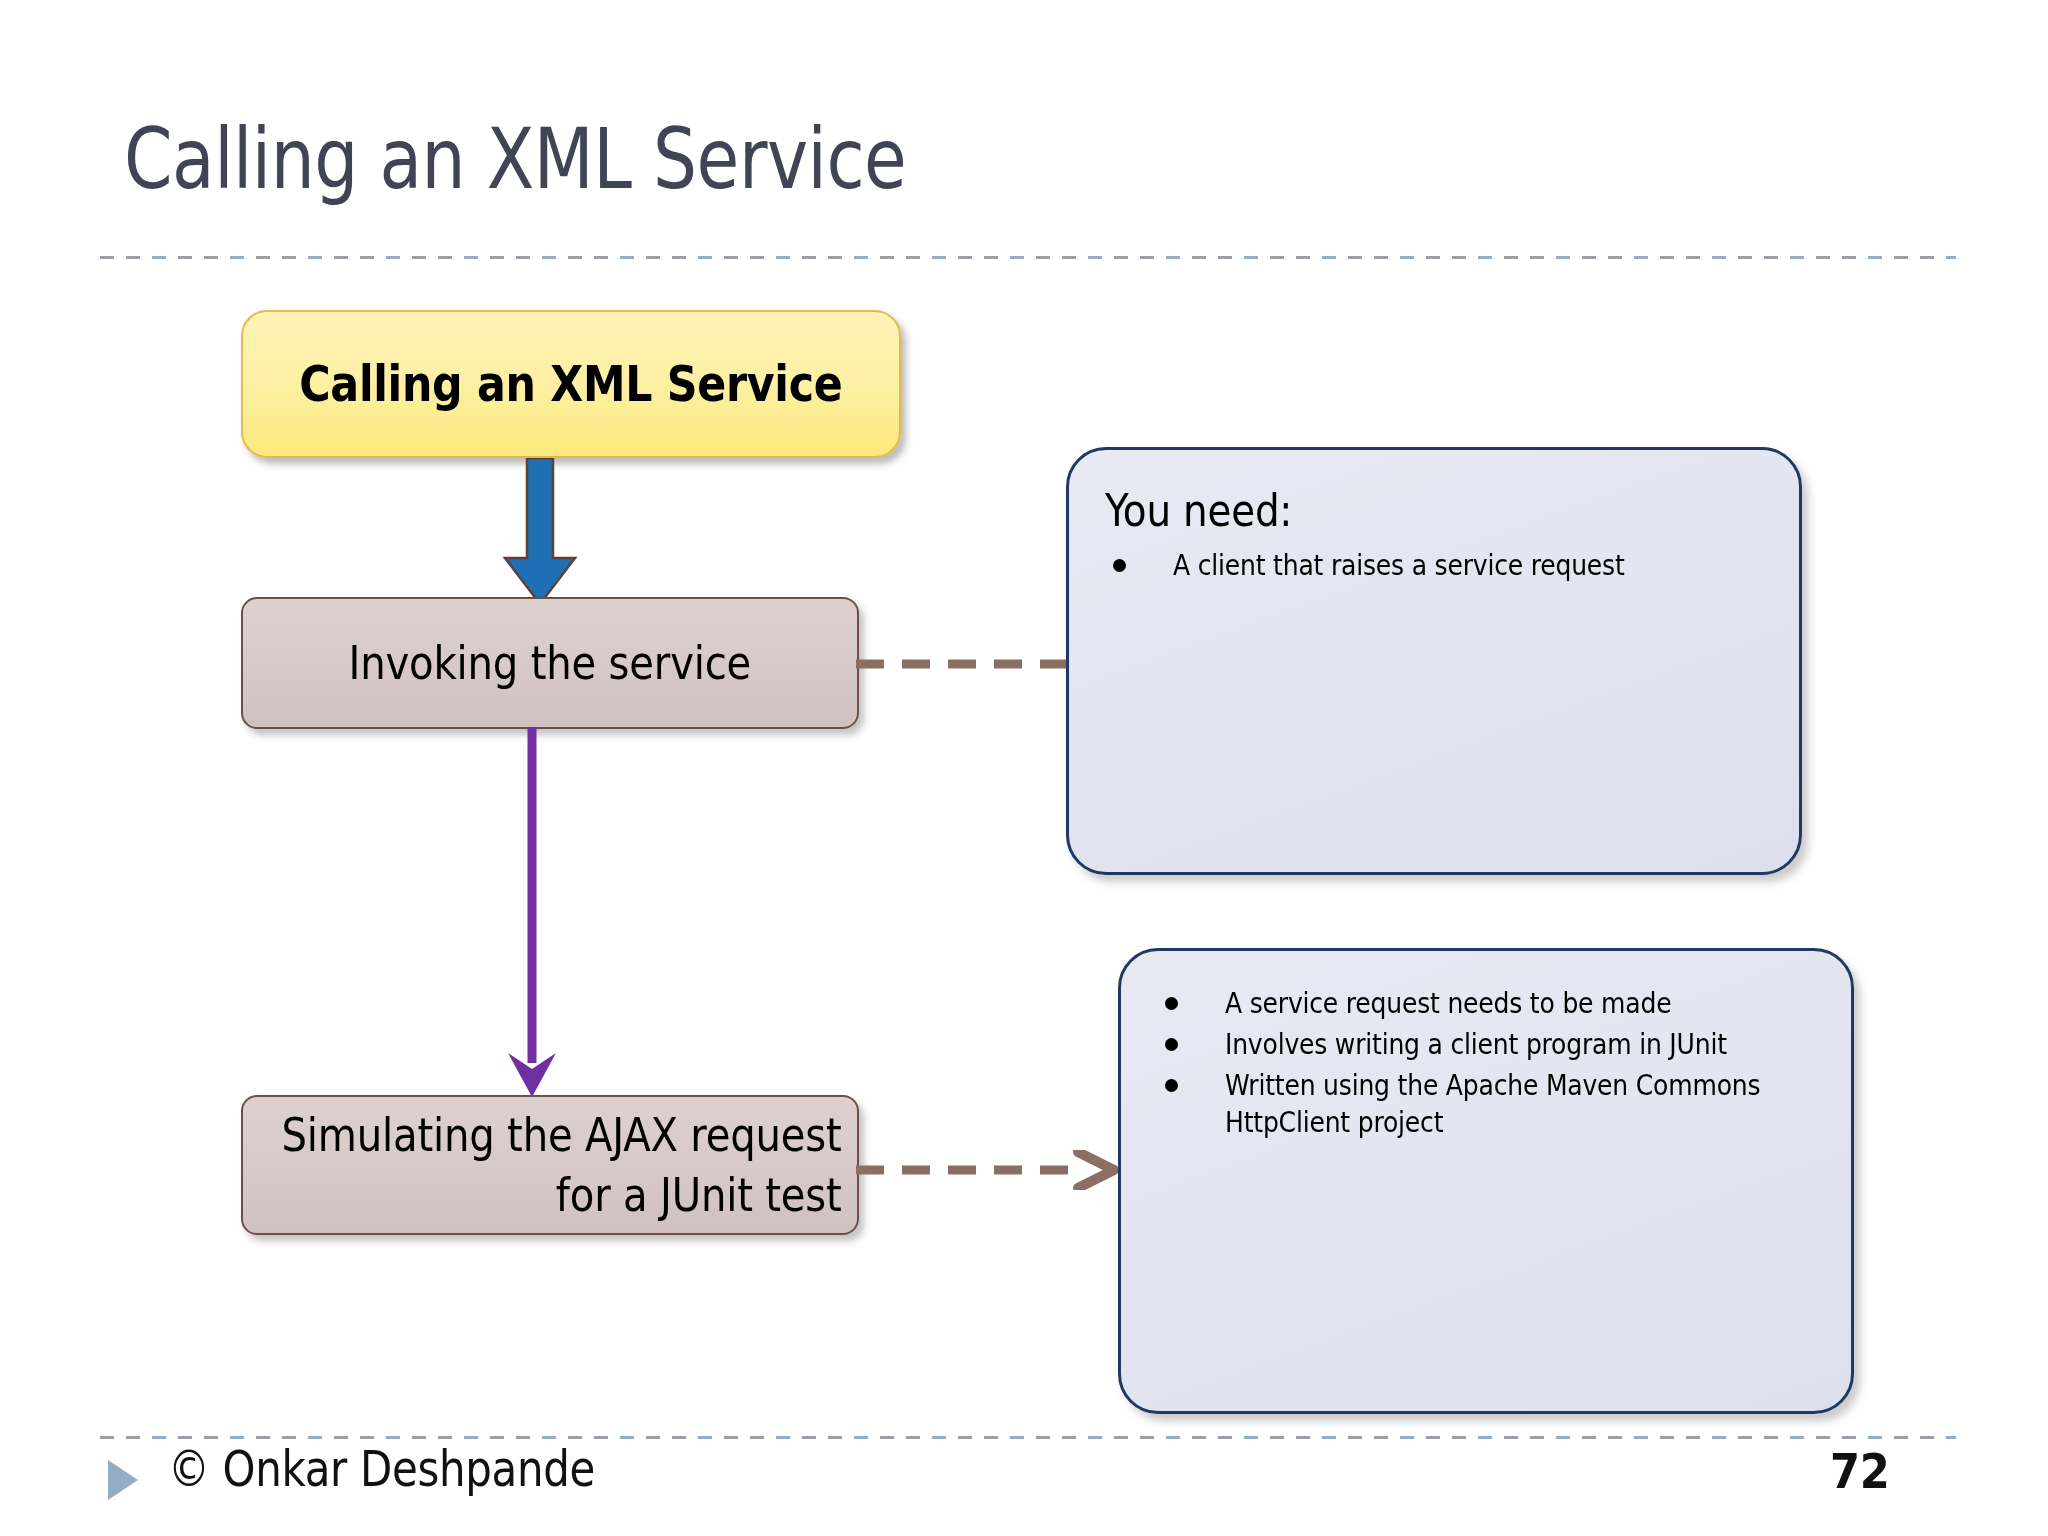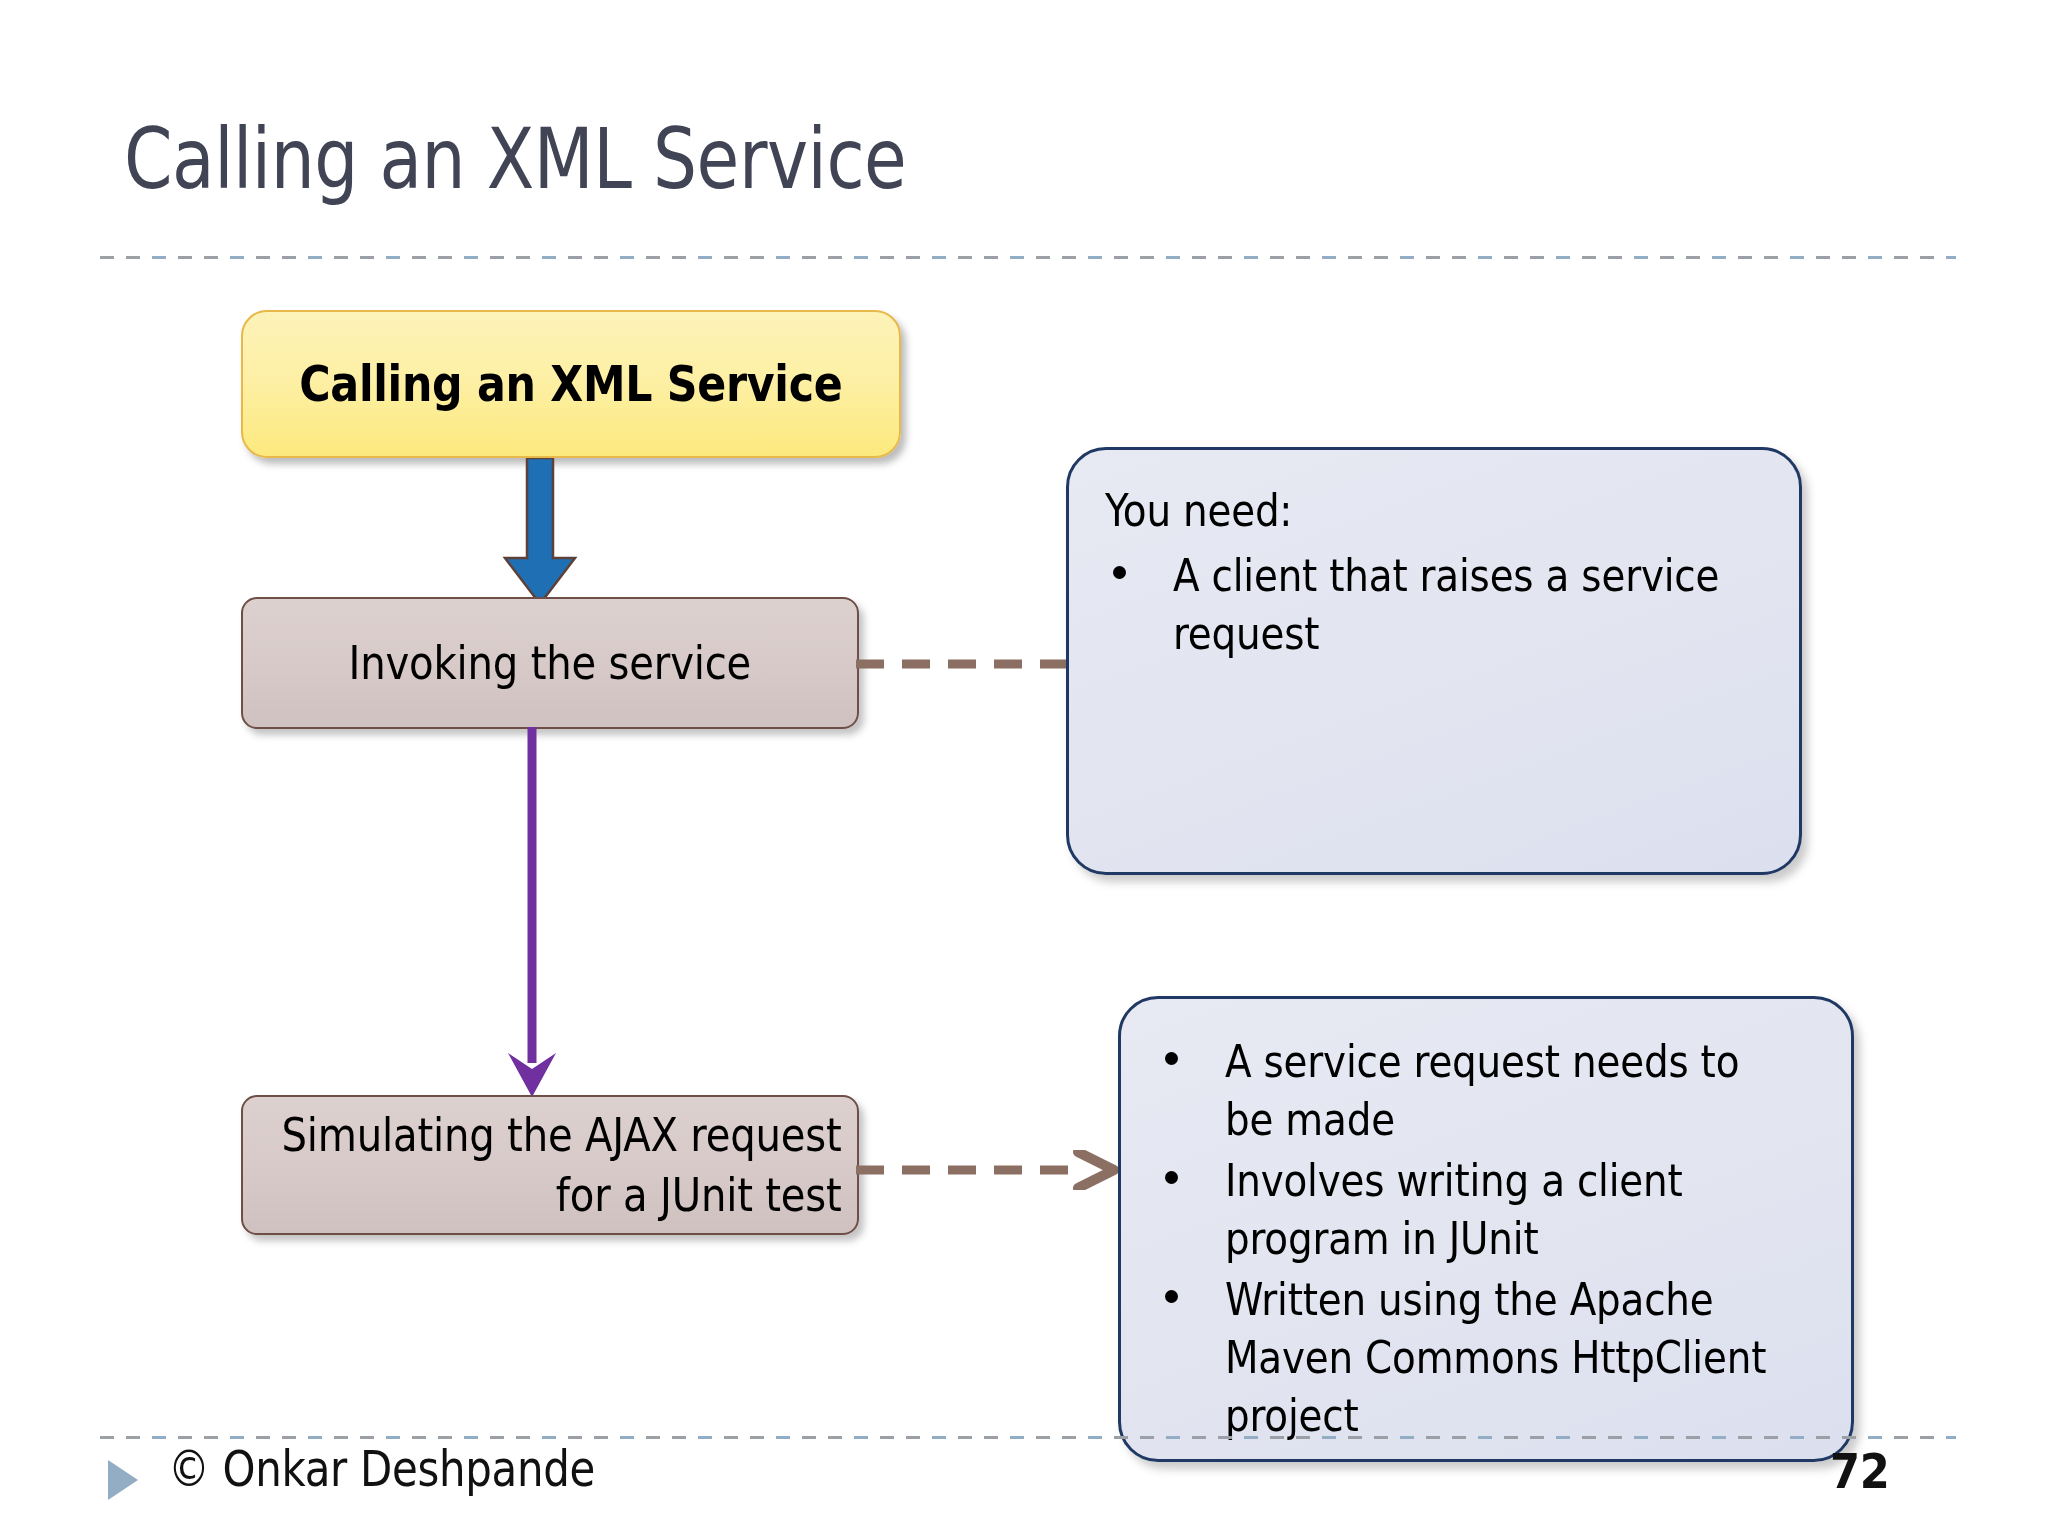--- a/index.html
+++ b/index.html
@@ -158,21 +158,21 @@
     padding: 34px 42px 34px 36px;
   }
   #callout-1 {
     left: 1066px;
     top: 447px;
     width: 736px;
     height: 428px;
   }
   #callout-2 {
     left: 1118px;
-    top: 996px;
+    top: 948px;
     width: 736px;
     height: 466px;
   }
   .callout .lead {
     font-family: "DejaVu Sans Condensed", "Liberation Sans Narrow", "Liberation Sans", sans-serif;
     font-size: 45px;
     color: #000000;
     line-height: 1.18;
     margin: 0 0 10px 0;
     letter-spacing: -0.2px;
@@ -181,21 +181,21 @@
   }
   .callout ul {
     list-style: none;
     margin: 0;
     padding: 0;
   }
   .callout li {
     position: relative;
     padding-left: 68px;
     font-family: "DejaVu Sans Condensed", "Liberation Sans Narrow", "Liberation Sans", sans-serif;
-    font-size: 45px;
+    font-size: 29px;
     color: #000000;
     line-height: 1.28;
     letter-spacing: -0.2px;
     margin-bottom: 4px;
   }
   .callout li .bullet {
     position: absolute;
     left: 8px;
     top: 0.42em;
     width: 13px;

